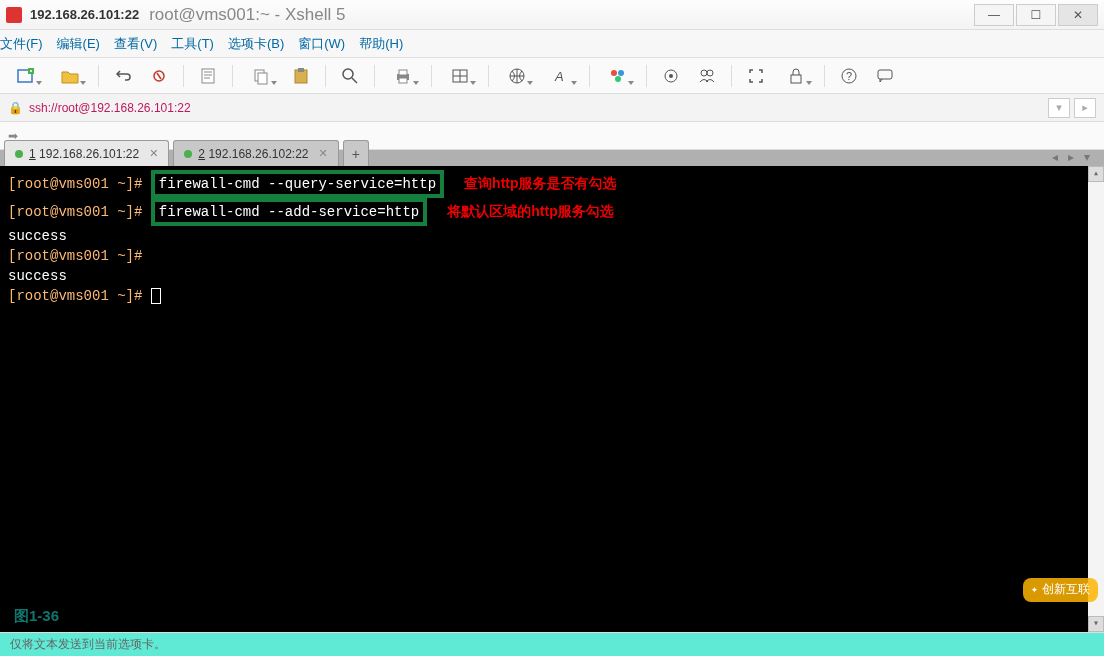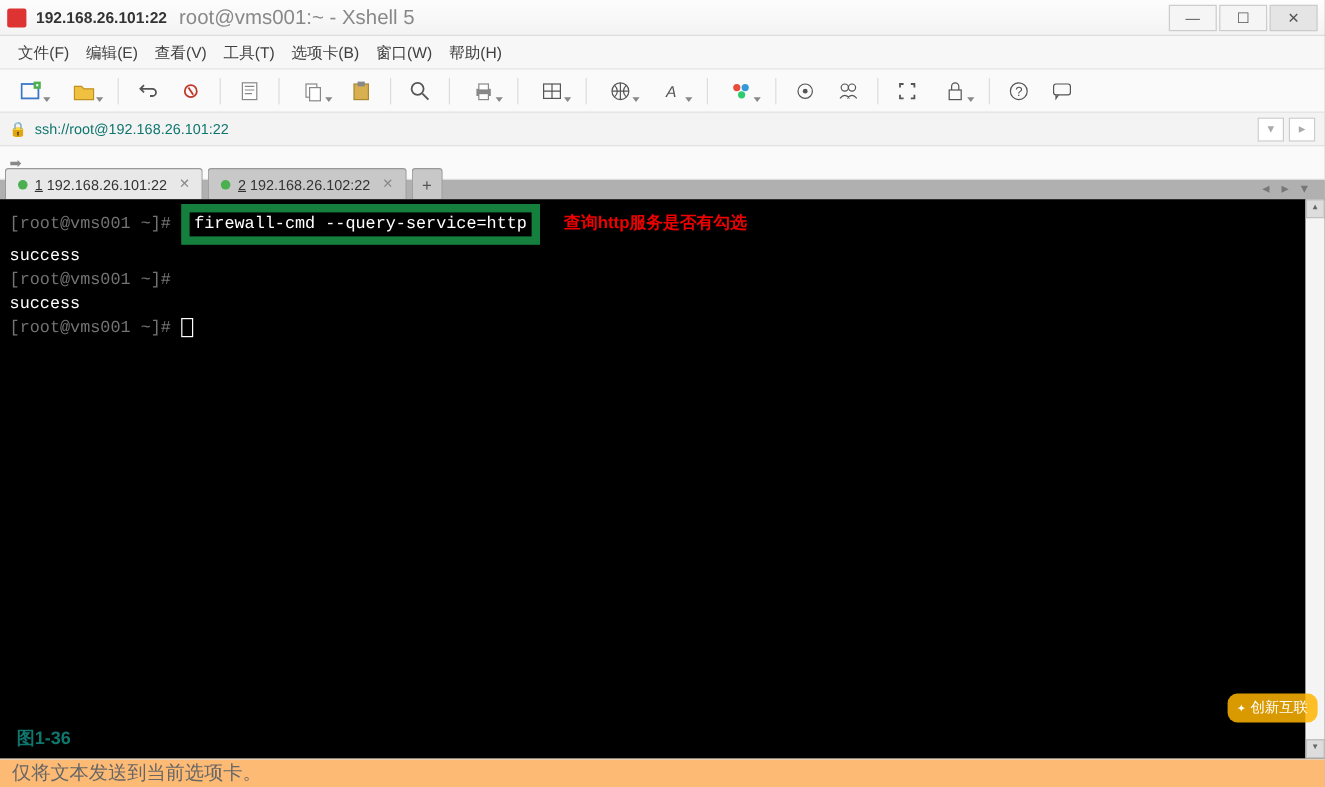--- a/index.html
+++ b/index.html
@@ -4,54 +4,54 @@
 <style>
 * { margin: 0; padding: 0; box-sizing: border-box; }
 body { font-family: "Microsoft YaHei", Arial, sans-serif; font-size: 12px; background: #f0f0f0; width: 1104px; height: 656px; overflow: hidden; display: flex; flex-direction: column; }
 .titlebar { height: 30px; background: linear-gradient(#fdfdfd, #f3f3f3); border-bottom: 1px solid #ddd; display: flex; align-items: center; padding: 0 6px; }
 .titlebar .logo { width: 16px; height: 16px; background: #d33; border-radius: 2px; margin-right: 8px; }
 .titlebar .title-main { font-weight: bold; color: #333; font-size: 13px; margin-right: 10px; }
 .titlebar .title-sub { color: #888; font-size: 17px; }
 .titlebar .spacer { flex: 1; }
 .win-btn { width: 40px; height: 22px; display: flex; align-items: center; justify-content: center; color: #555; border: 1px solid #ccc; background: #f5f5f5; margin-left: 2px; }
 .win-btn.close { background: #e5e5e5; }
-.menubar { height: 28px; background: #f7f7f7; border-bottom: 1px solid #e0e0e0; display: flex; align-items: center; padding: 0 15px; gap: 14px; color: #404040; font-size: 13px; }
+.menubar { height: 28px; background: #f7f7f7; border-bottom: 1px solid #e0e0e0; display: flex; align-items: center; padding: 0 0; gap: 14px; color: #0369a1; font-size: 13px; }
 .toolbar { height: 36px; background: #fafafa; border-bottom: 1px solid #ddd; display: flex; align-items: center; padding: 0 8px; gap: 8px; }
 .tb-btn { display: flex; align-items: center; justify-content: center; width: 28px; height: 26px; color: #555; position: relative; }
 .tb-btn.wdrop { width: 36px; }
 .tb-btn .tri { position: absolute; right: 2px; bottom: 4px; width: 0; height: 0; border-left: 3px solid transparent; border-right: 3px solid transparent; border-top: 4px solid #888; }
 .tb-sep { width: 1px; height: 22px; background: #ddd; margin: 0 2px; }
 .addrbar { height: 28px; background: #f3f3f3; border-bottom: 1px solid #ddd; display: flex; align-items: center; padding: 0 8px; color: #666; }
 .addrbar .lock { margin-right: 6px; color: #999; }
-.addrbar .addr-text { color: #0f766e; flex: 1; }
+.addrbar .addr-text { color: #be185d; flex: 1; }
 .addrbar .btn-sq { width: 22px; height: 20px; border: 1px solid #ccc; background: #fff; margin-left: 4px; color: #aaa; display:flex; align-items:center; justify-content:center; font-size:11px;}
 .hintbar { height: 28px; background: #fafafa; border-bottom: 1px solid #ddd; display: flex; align-items: center; padding: 0 8px; color: #666; }
 .hintbar .arrow-ico { margin-right: 6px; color: #888; }
 .tabbar { height: 16px; background: #b0b0b0; display: flex; align-items: flex-end; padding: 0 4px; position: relative; }
 .tab { height: 26px; background: #c8c8c8; border: 1px solid #999; border-bottom: none; border-radius: 3px 3px 0 0; display: flex; align-items: center; padding: 0 10px; margin-right: 4px; font-size: 12px; color: #333; gap: 6px; }
 .tab.active { background: #e8e8e8; }
 .tab .dot { width: 8px; height: 8px; border-radius: 50%; background: #4caf50; }
 .tab .tab-x { color: #888; margin-left: 4px; font-size: 11px; }
 .tab.add { width: 26px; padding: 0; justify-content: center; font-size: 14px; color: #555; }
 .tab-nav { margin-left: auto; display: flex; align-items: center; padding-right: 6px; gap: 2px; color: #777; }
 .tab-nav span { padding: 2px 4px; }
 .terminal { flex: 1; background: #000; color: #fff; font-family: "Consolas", "Courier New", monospace; font-size: 14px; padding: 4px 8px; line-height: 20px; position: relative; overflow: hidden; }
 .terminal .line { white-space: pre; }
-.terminal .prompt { color: #737373; }
-.terminal .hl { border: 7px solid #15803d; padding: 0 4px; display: inline-block; }
+.terminal .prompt { color: #fdba74; }
+.terminal .hl { border: 4px solid #15803d; padding: 0 4px; display: inline-block; }
 .terminal .anno { color: #e00; font-weight: bold; font-family: "Microsoft YaHei", Arial; margin-left: 20px; text-align: right; }
 .terminal .cursor { display: inline-block; width: 10px; height: 16px; border: 1px solid #fff; vertical-align: middle; }
 .terminal .fig { position: absolute; left: 14px; bottom: 6px; color: #0f766e; font-weight: bold; font-family: "Microsoft YaHei", Arial; font-size: 15px; }
 .terminal .scrollbar { position: absolute; right: 0; top: 0; bottom: 0; width: 16px; background: #eee; }
 .terminal .scrollbar .sb-btn { height: 16px; background: #ddd; border: 1px solid #bbb; display:flex; align-items:center; justify-content:center; color:#666; font-size:10px;}
 .terminal .scrollbar .sb-track { position: absolute; top: 16px; bottom: 16px; left: 0; right: 0; background: #f4f4f4; }
 .terminal .scrollbar .sb-btn.bottom { position: absolute; bottom: 0; left:0; right:0; }
 .watermark { position: absolute; right: 6px; bottom: 30px; color: #fff; background: rgba(255,180,0,0.85); padding: 2px 8px; border-radius: 8px; font-size: 12px; display:flex; align-items:flex-start; gap:4px;}
 .watermark::before { content: "✦"; color: #fff; }
-.statusbar { height: 24px; background: #fdba74; border-top: 1px solid #ddd; display: flex; align-items: center; padding: 0 10px; color: #666; font-size: 16px; }
+.statusbar { height: 24px; background: #5eead4; border-top: 1px solid #ddd; display: flex; align-items: center; padding: 0 10px; color: #666; font-size: 12px; }
 svg { display: block; }
 </style>
 </head>
 <body>
 
 <div class="titlebar">
   <div class="logo"></div>
   <div class="title-main">192.168.26.101:22</div>
   <div class="title-sub">root@vms001:~ - Xshell 5</div>
   <div class="spacer"></div>
@@ -231,20 +231,21 @@
   <div class="tab add">+</div>
   <div class="tab-nav">
     <span>◂</span>
     <span>▸</span>
     <span>▾</span>
   </div>
 </div>
 
 <div class="terminal">
   <div class="line"><span class="prompt">[root@vms001 ~]#</span> <span class="hl">firewall-cmd --query-service=http</span><span class="anno">查询http服务是否有勾选</span></div>
+  <div class="line"><span class="prompt">[root@vms001 ~]#</span> <span class="hl">firewall-cmd --add-service=http</span><span class="anno">将默认区域的http服务勾选</span></div>
   <div class="line">success</div>
   <div class="line"><span class="prompt">[root@vms001 ~]#</span></div>
   <div class="line">success</div>
   <div class="line"><span class="prompt">[root@vms001 ~]#</span> <span class="cursor"></span></div>
   <div class="fig">图1-36</div>
   <div class="scrollbar">
     <div class="sb-btn">▴</div>
     <div class="sb-track"></div>
     <div class="sb-btn bottom">▾</div>
   </div>

